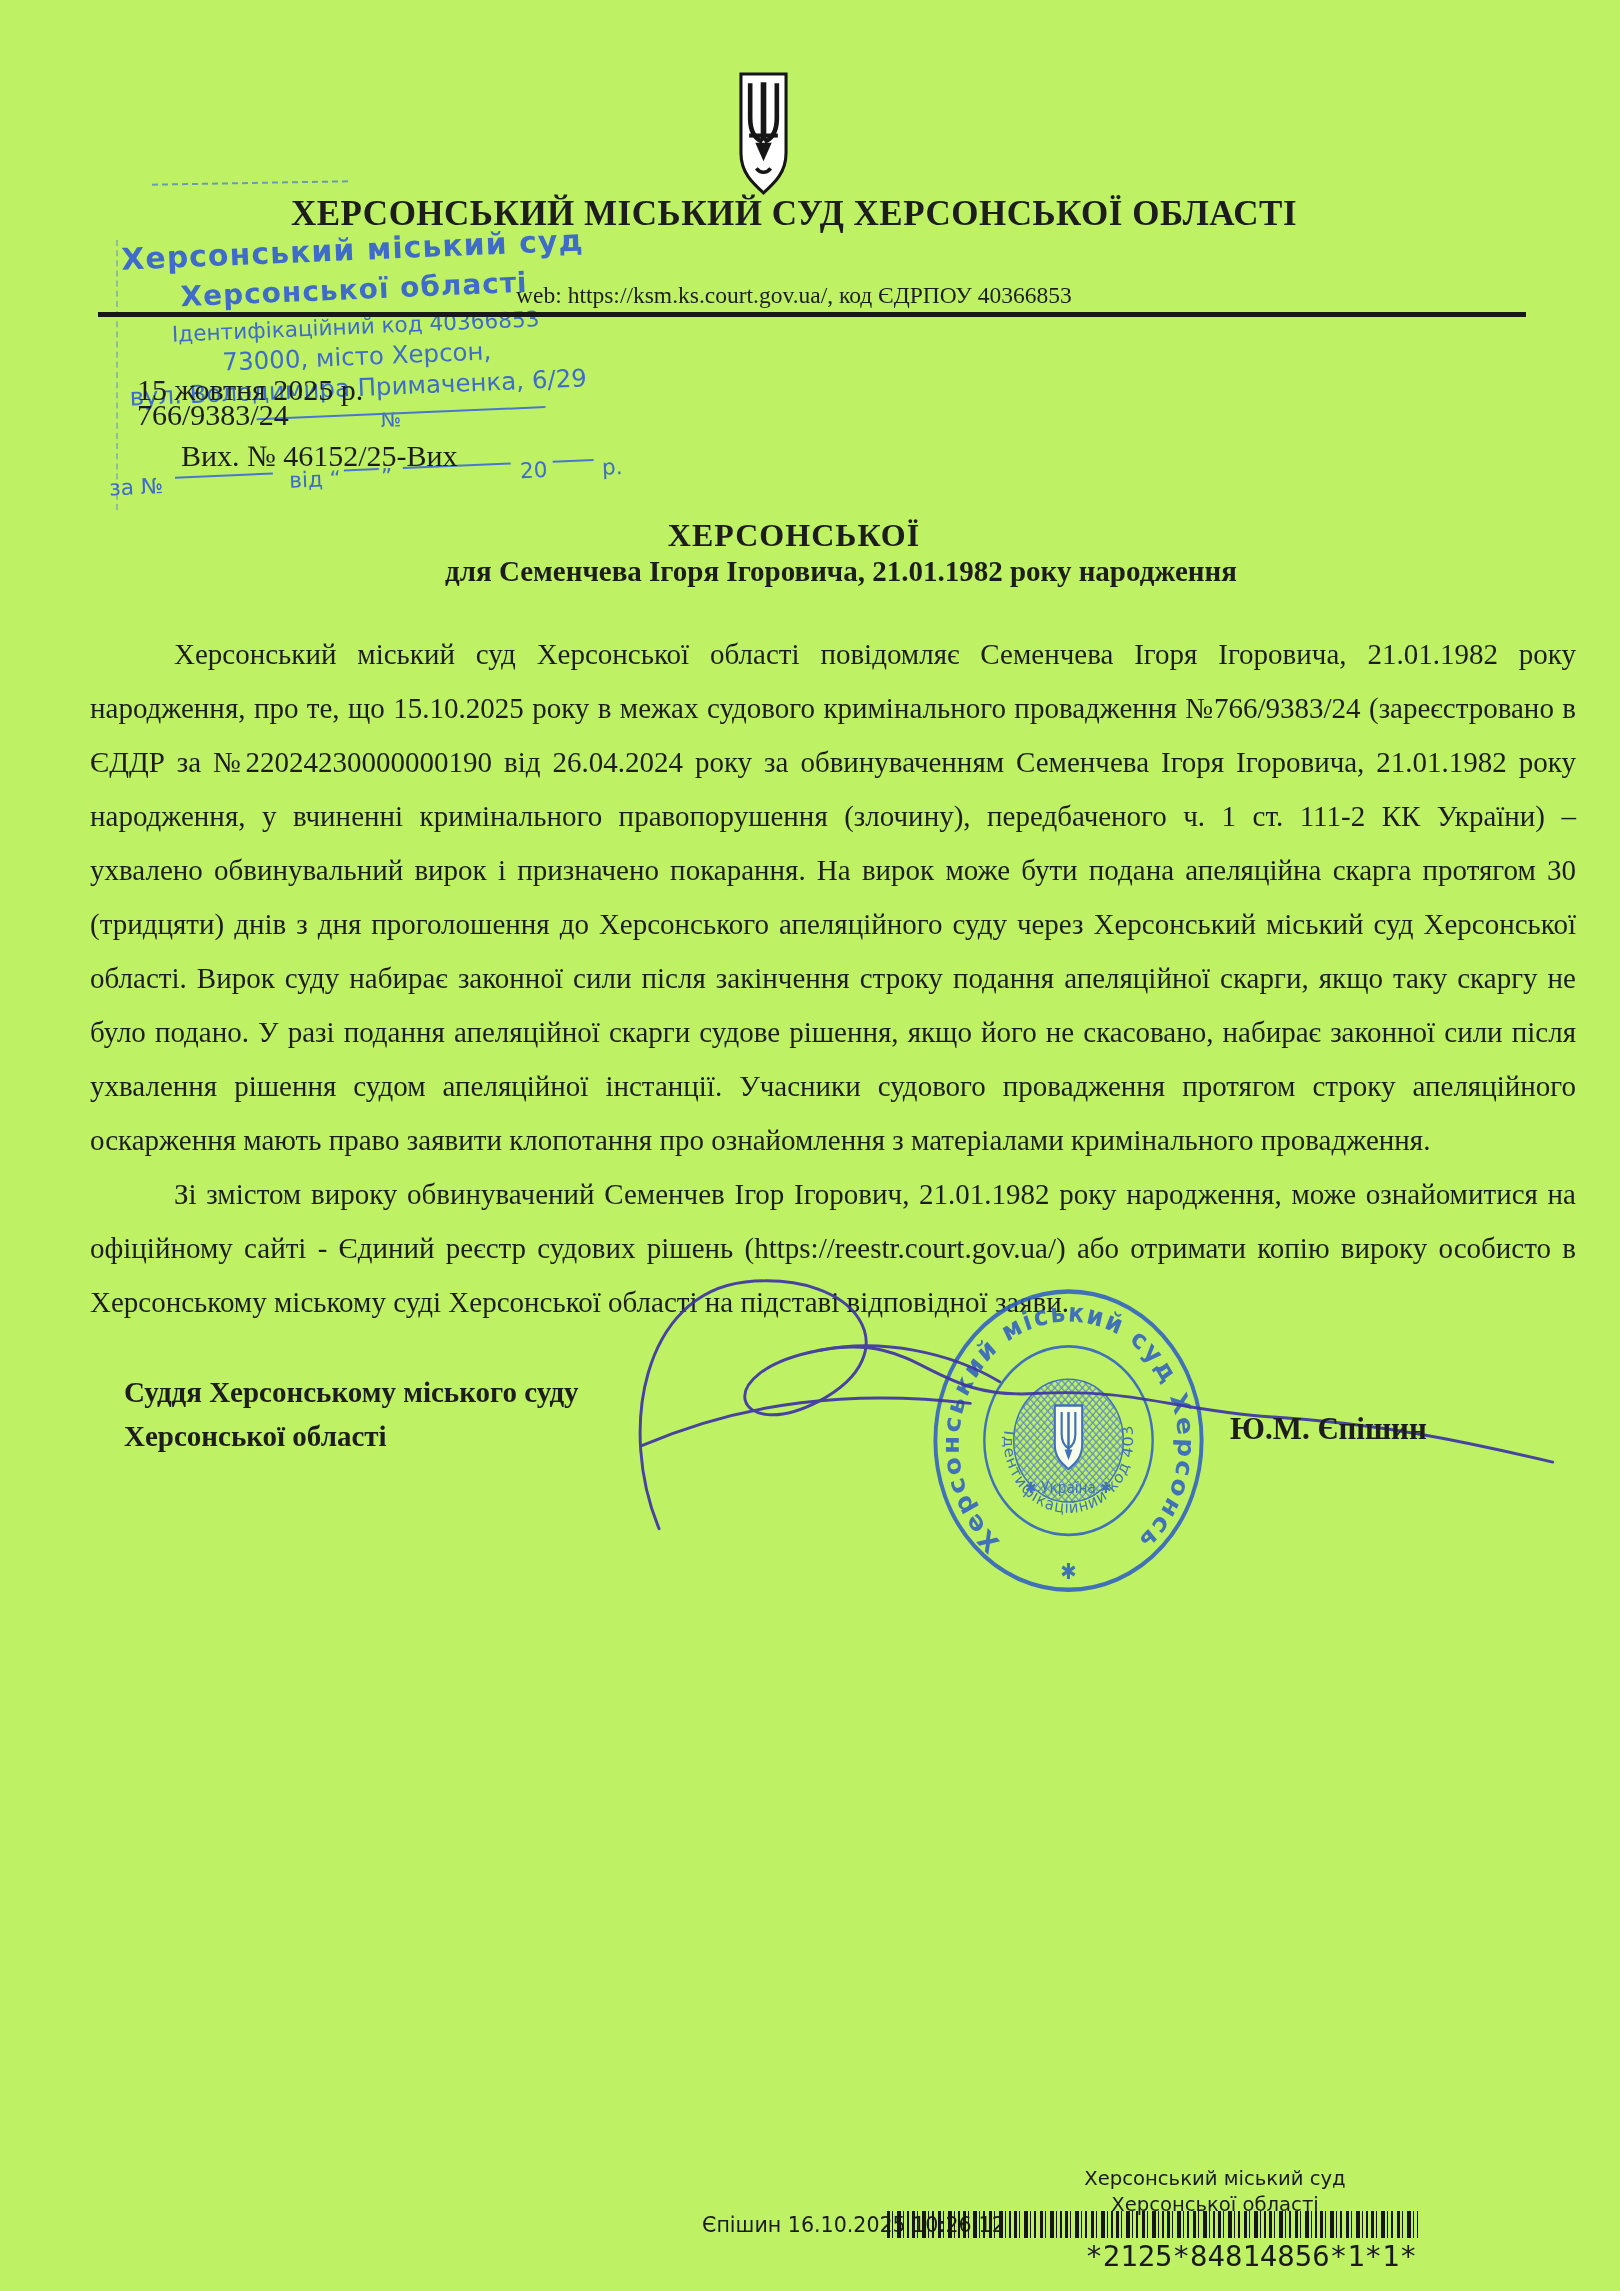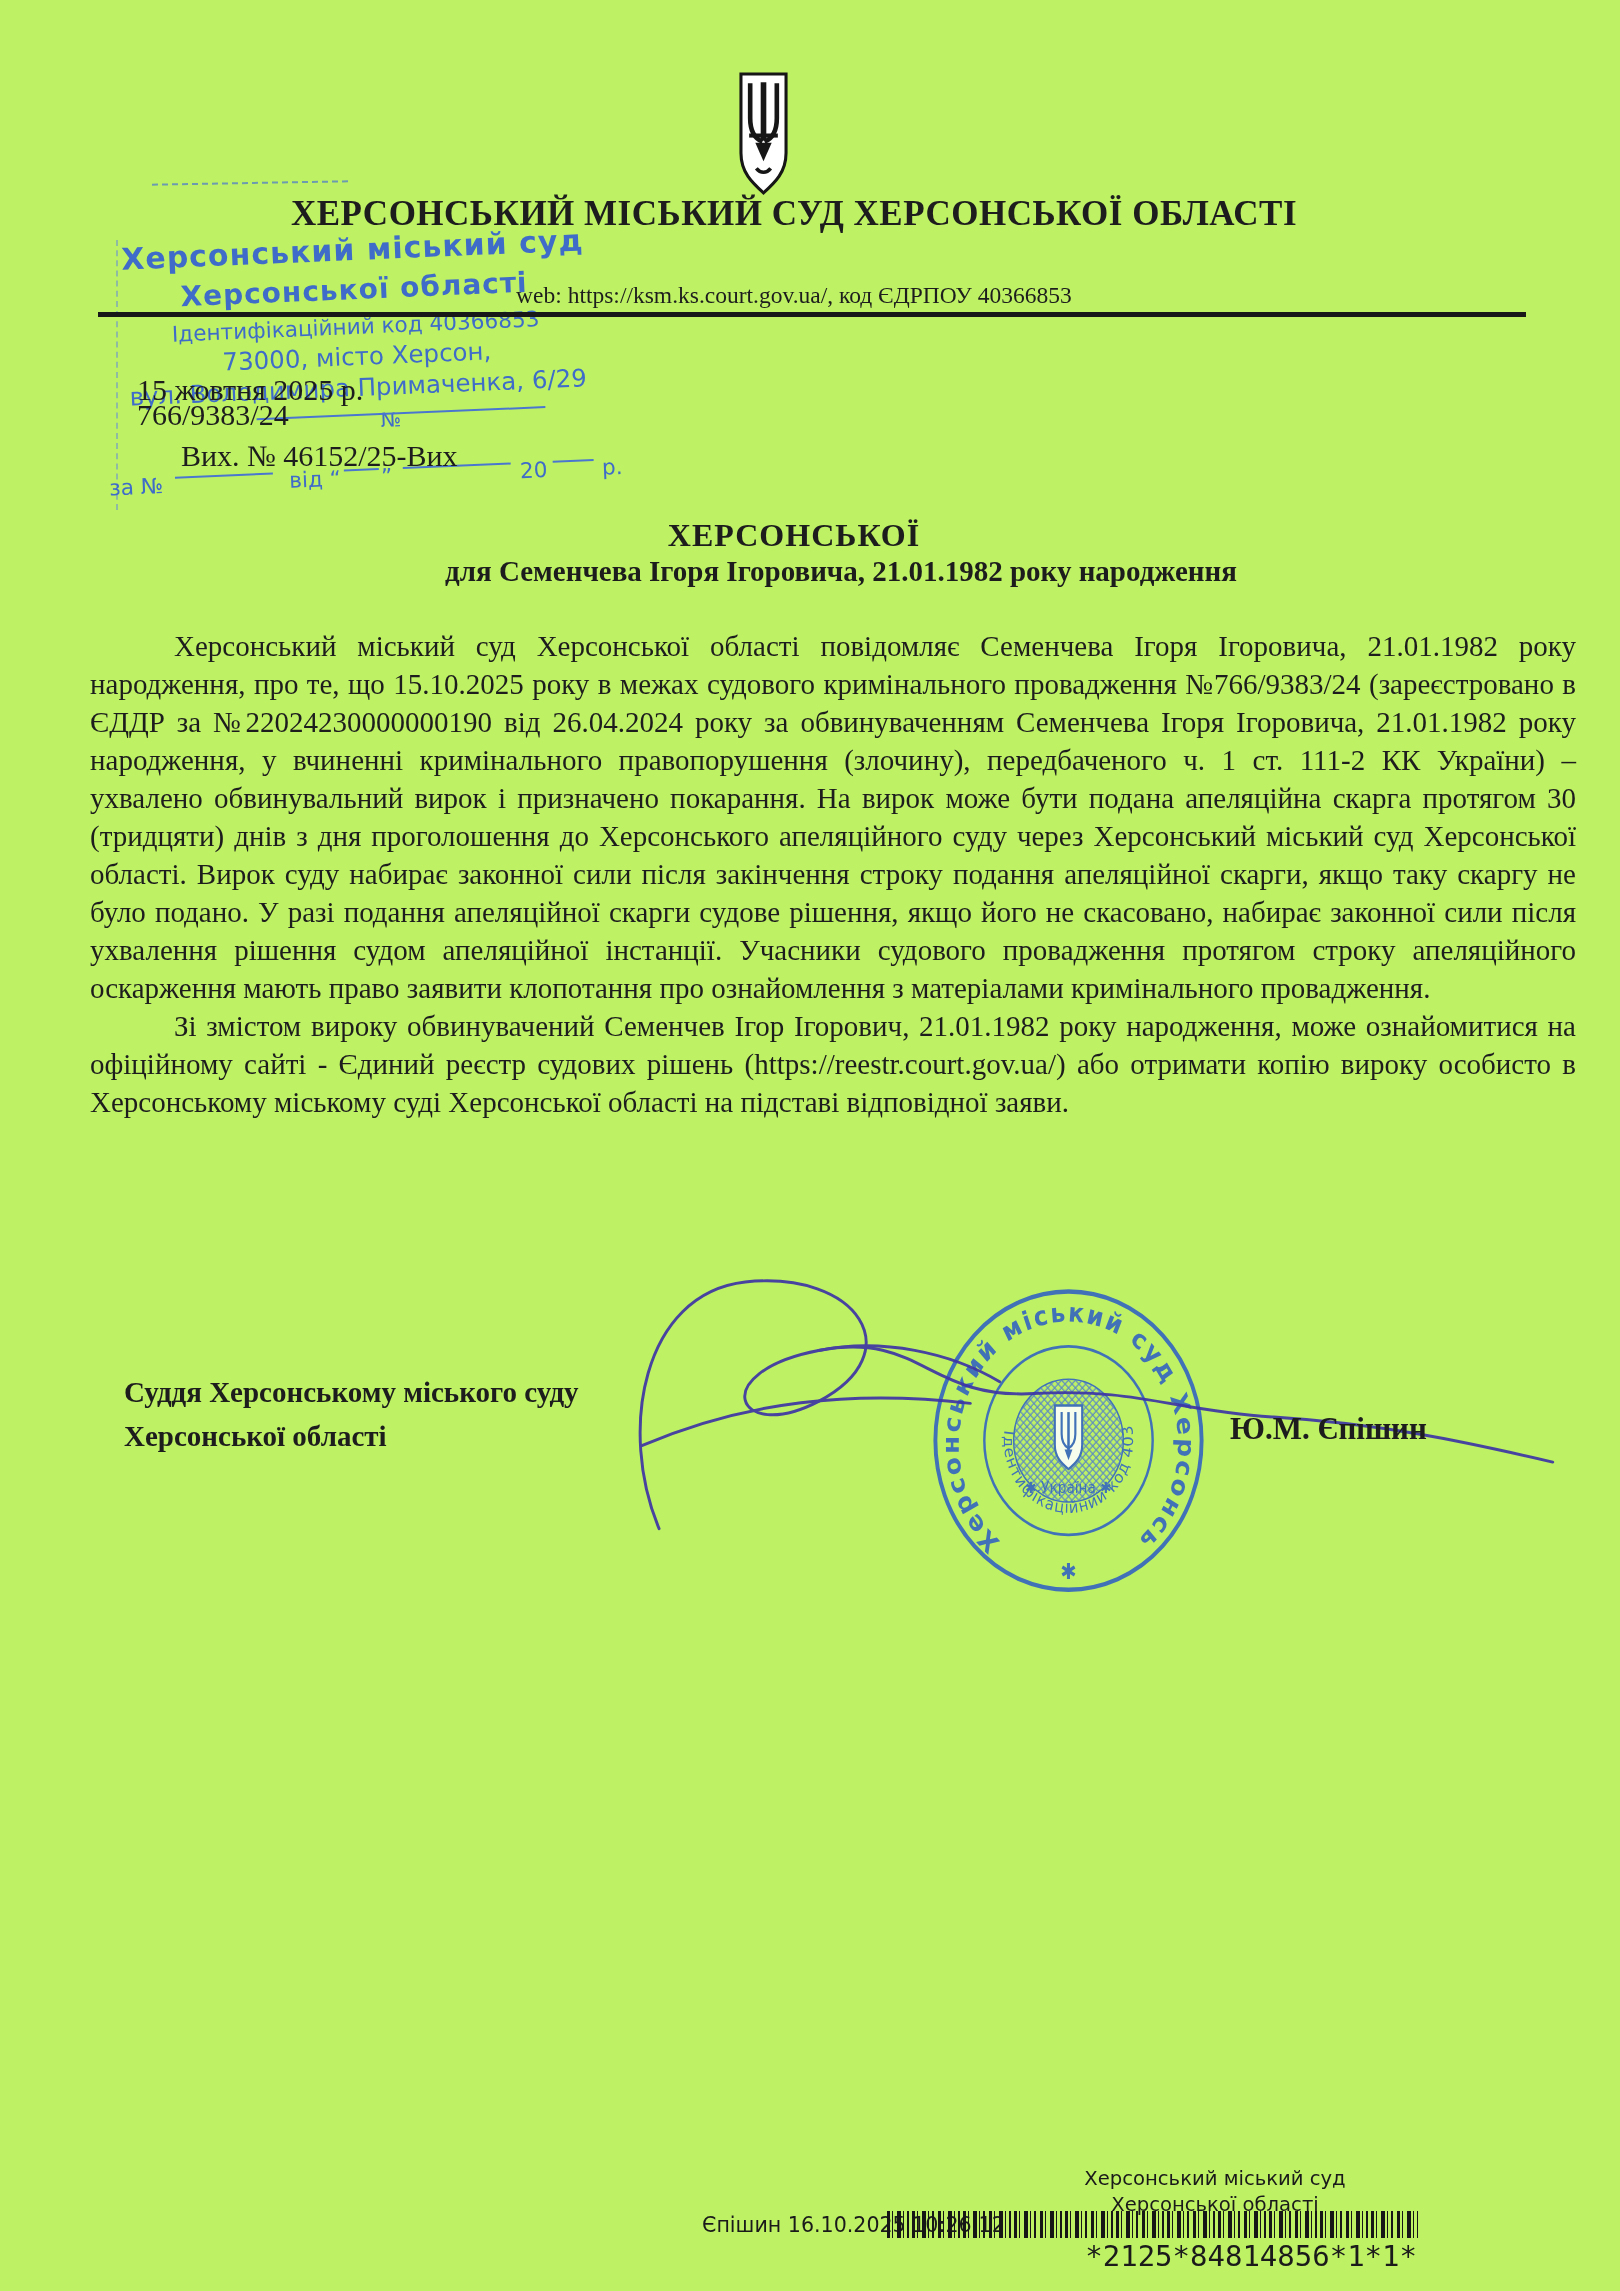--- a/index.html
+++ b/index.html
@@ -29,21 +29,21 @@
             opacity:.7;transform:rotate(-1deg);z-index:2;}
   
   .ref{left:137px;font-size:30px;z-index:5;white-space:nowrap;}
   .ref-date{top:373px;}
   .ref-case{top:398px;}
   .ref-out{top:439px;margin-left:44px;}
   
   .doc-title{top:517px;font-size:32px;font-weight:bold;letter-spacing:1px;z-index:3;}
   .doc-sub{top:555px;font-size:29px;font-weight:bold;z-index:3;padding-left:47px;}
   
-  .body{left:90px;top:627px;width:1486px;font-size:29px;line-height:38px;
+  .body{left:90px;top:627px;width:1486px;font-size:29px;line-height:54px;
         text-align:justify;z-index:3;}
   .body p{margin:0;text-indent:84px;}
   
   .sig-role{left:124px;top:1370px;font-size:29px;font-weight:bold;line-height:44px;z-index:3;}
   .sig-name{left:1230px;top:1411px;font-size:31px;font-weight:bold;z-index:6;white-space:nowrap;}
   .rstamp{left:907px;top:1264px;z-index:4;}
   .signature{left:588px;top:1235px;z-index:5;}
   
   .ft{font-family:"DejaVu Sans",sans-serif;color:#1a1a1a;z-index:3;}
   .ft-court{left:1029px;top:2166px;width:372px;text-align:center;font-size:19.6px;line-height:25.5px;}

